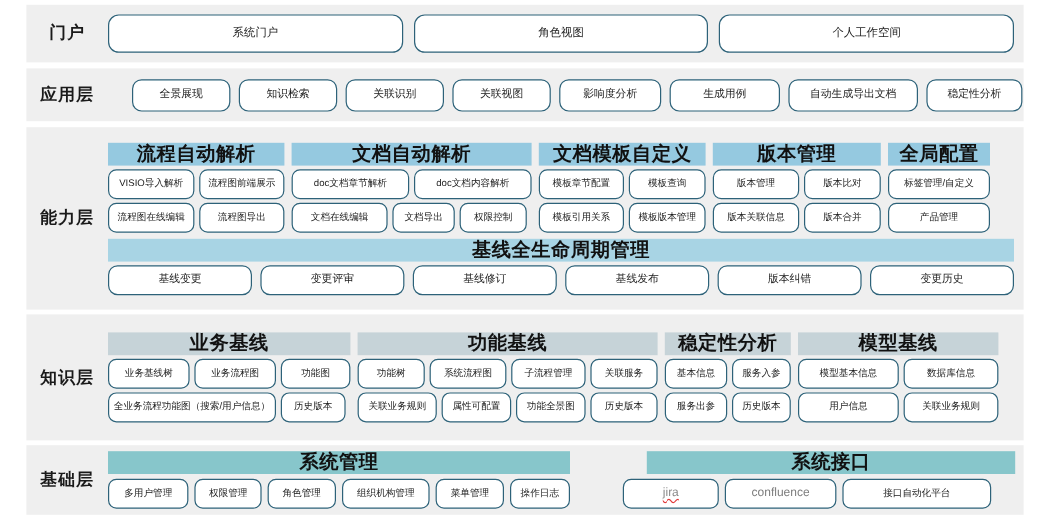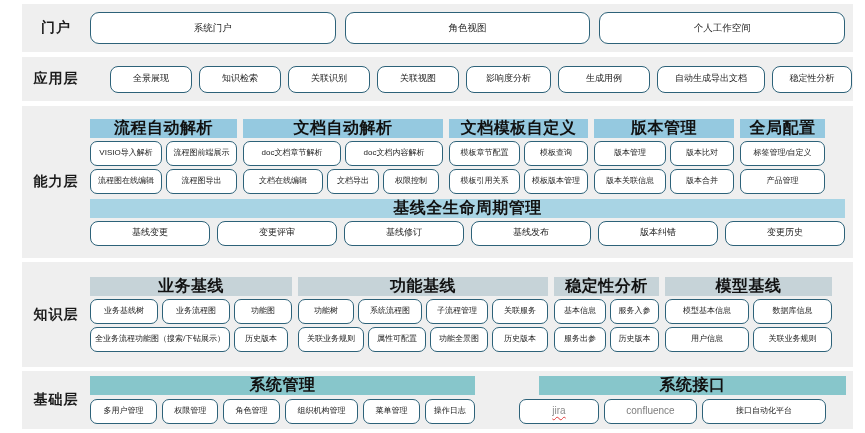--- a/index.html
+++ b/index.html
@@ -223,21 +223,21 @@
 
       <div class="know-grid">
 
         <div class="know-col" style="width:202px">
           <div class="crow">
             <div class="pill" style="width:68px">业务基线树</div>
             <div class="pill" style="width:68px">业务流程图</div>
             <div class="pill" style="width:58px">功能图</div>
           </div>
           <div class="crow">
-            <div class="pill" style="width:140px">全业务流程功能图（搜索/下钻展示）</div>
+            <div class="pill" style="width:140px">全业务流程功能图（搜索/用户信息）</div>
             <div class="pill" style="width:54px">历史版本</div>
           </div>
         </div>
 
         <div class="know-col" style="width:250px">
           <div class="crow">
             <div class="pill" style="width:56px">功能树</div>
             <div class="pill" style="width:64px">系统流程图</div>
             <div class="pill" style="width:62px">子流程管理</div>
             <div class="pill" style="width:56px">关联服务</div>

